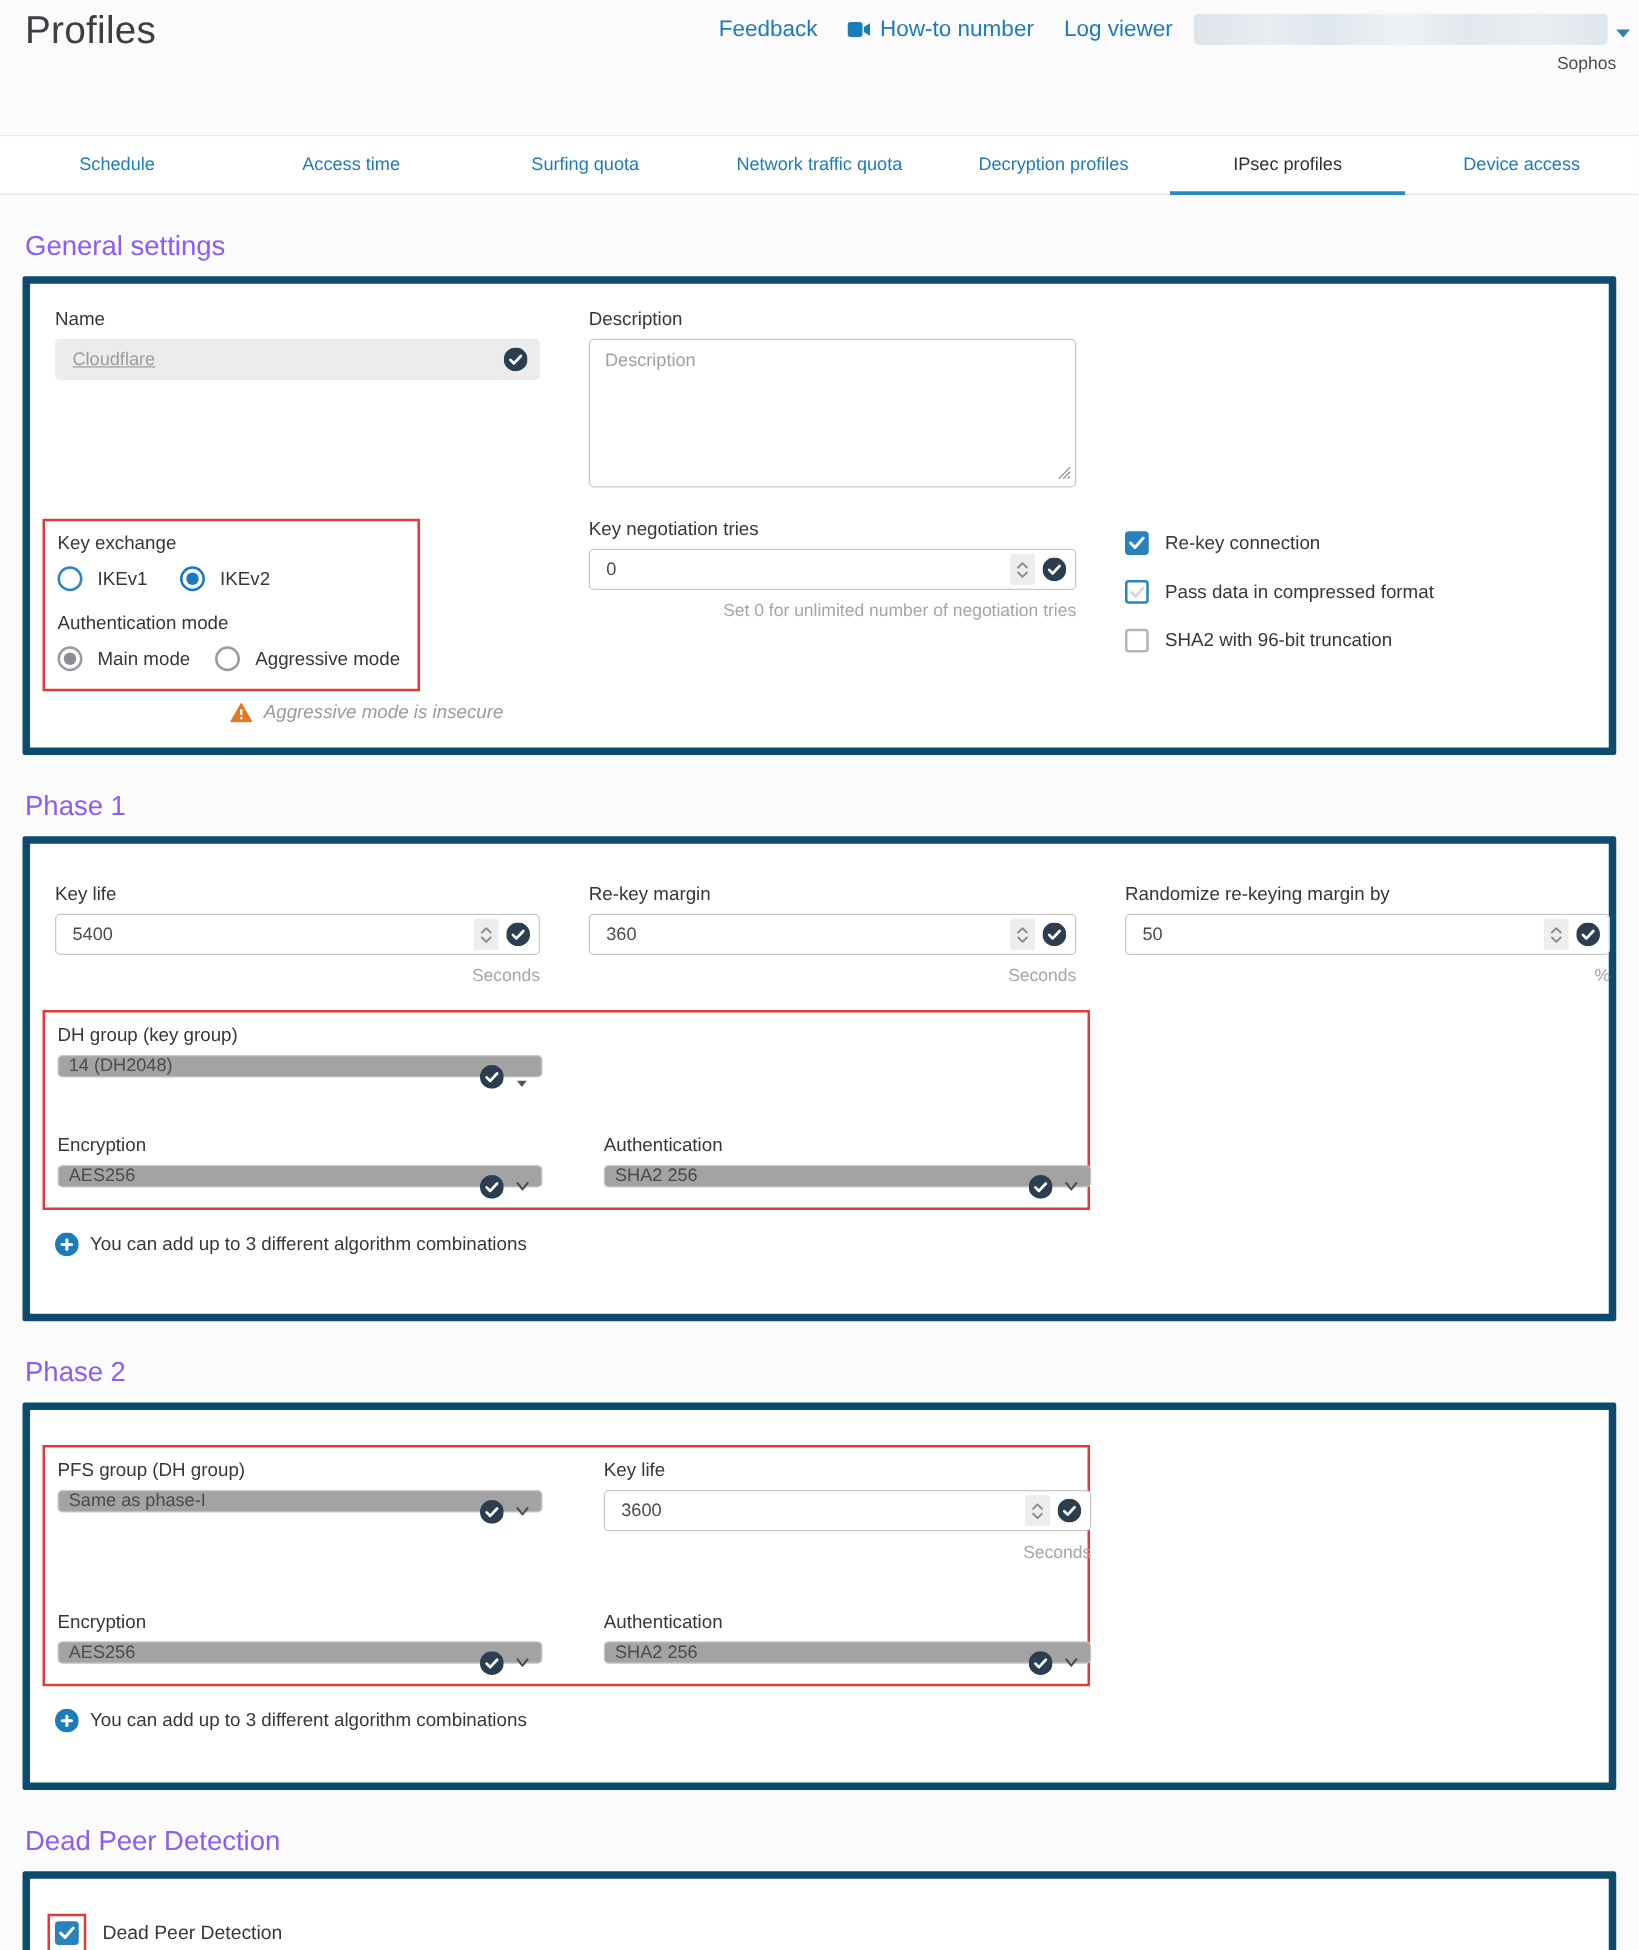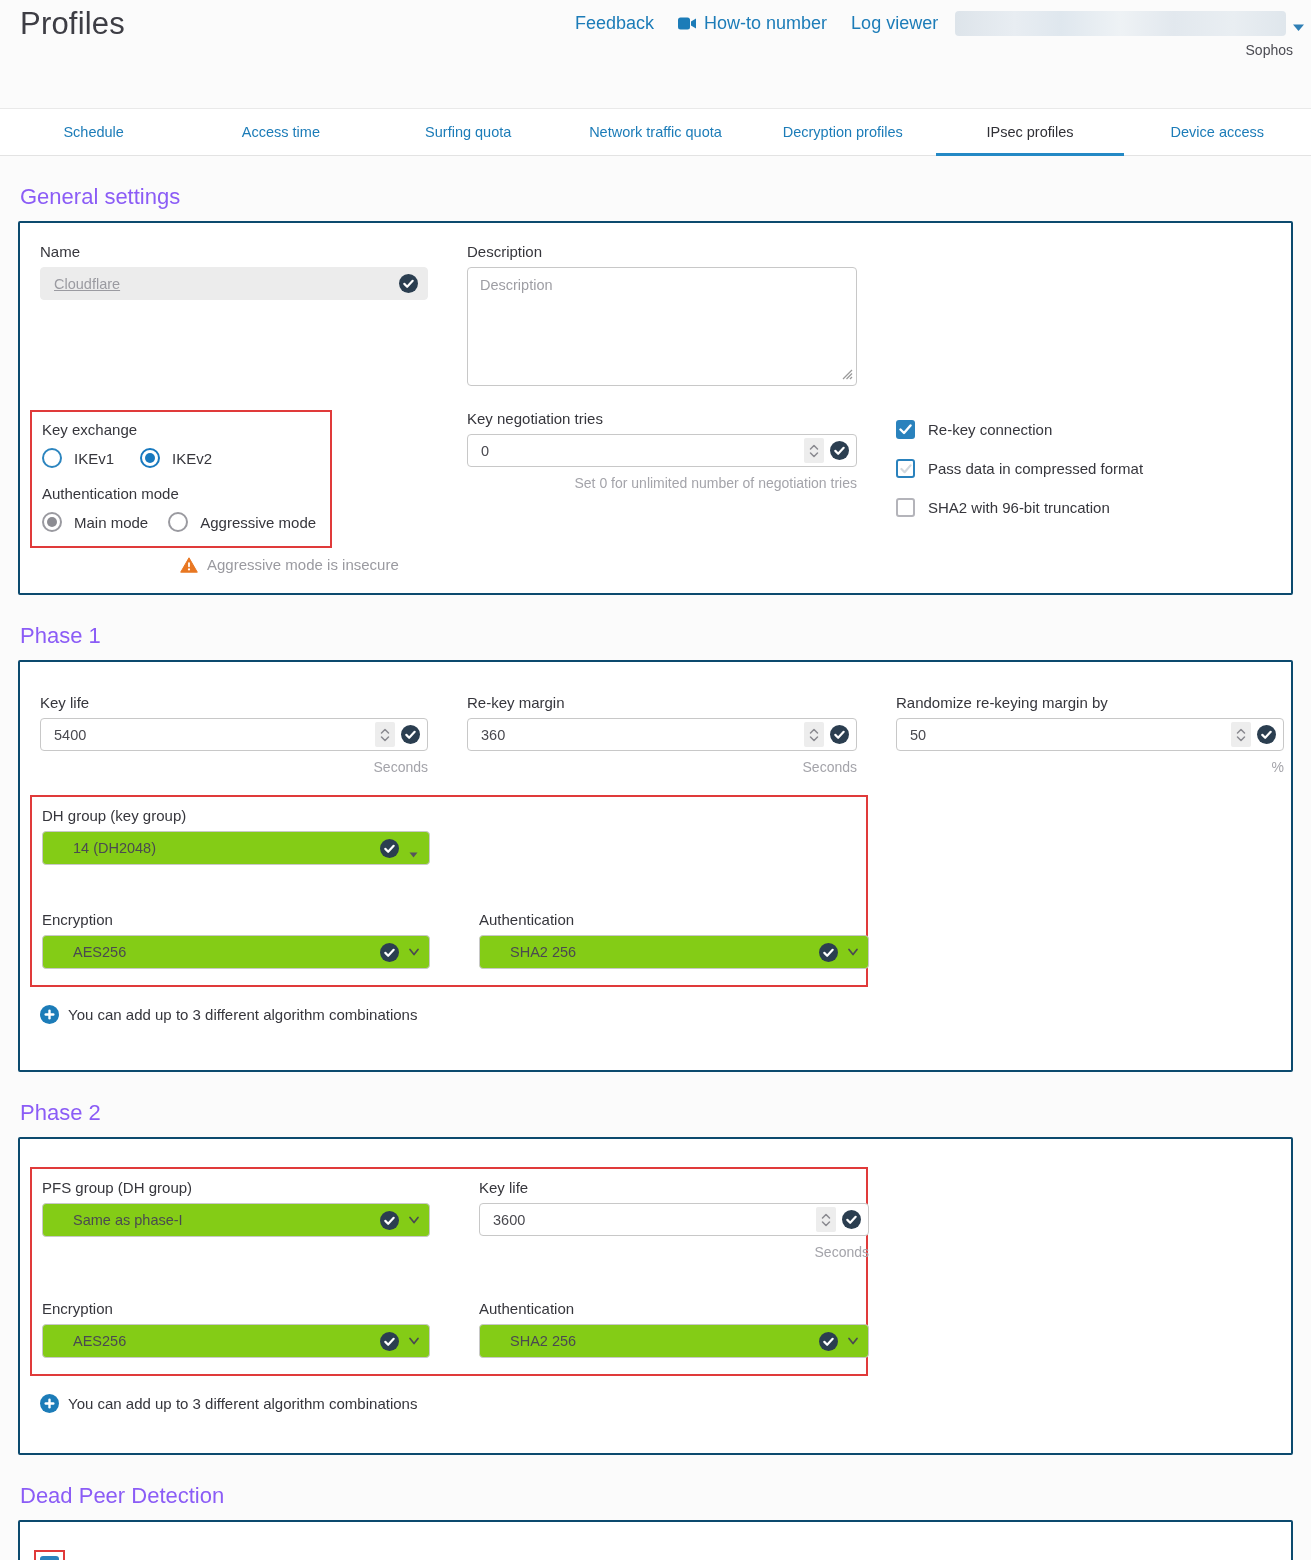--- a/index.html
+++ b/index.html
@@ -18,39 +18,39 @@
     filter:blur(.4px); }
   .account-caret { position:absolute; left:1292px; top:18px; }
   .brand { position:absolute; right:18px; top:42px; font-size:14px; color:#4b4b52; }
   
   .tabbar { height:48px; background:#fff; border-top:1px solid #e9e9e9; border-bottom:1px solid #e3e3e3; display:flex; }
   .tab { flex:1; display:flex; align-items:center; justify-content:center; font-size:14.5px; color:#1c7cb8; cursor:pointer; position:relative; }
   .tab.active { color:#303036; }
   .tab.active::after { content:""; position:absolute; left:0; right:0; bottom:-1px; height:3px; background:#2489c5; }
   
   .section-heading { font-size:22px; font-weight:400; color:#8b5cf6; margin:28px 0 11px 20px; }
-  .card { background:#fff; border:2px solid #0c4a6e; border-radius:2px; margin:0 18px; padding:20px; }
+  .card { background:#fff; border:6px solid #0c4a6e; border-radius:2px; margin:0 18px; padding:20px; }
   .cols3 { display:grid; grid-template-columns:388px 390px 388px; column-gap:39px; }
   .cols2 { display:grid; grid-template-columns:388px 390px; column-gap:49px; }
   .field-label { font-size:15px; color:#36363c; margin-bottom:7px; display:block; }
   .helper { font-size:14px; color:#a4a4aa; text-align:right; margin-top:8px; }
   
   .input-wrap { position:relative; }
   .input-wrap input {
     width:100%; height:33px; border:1px solid #c8c8c8; border-radius:4px;
     padding:0 64px 0 13px; font-size:14.5px; color:#4a4a50; background:#fff; outline:none;
     font-family:"Liberation Sans", sans-serif;
   }
   .input-wrap input.disabled { background:#ececec; border-color:#ececec; color:#9b9ba1; }
   .spinner { position:absolute; right:33px; top:4px; width:20px; height:25px; background:#ededed; border-radius:2px;
     display:flex; flex-direction:column; align-items:center; justify-content:center; cursor:pointer; }
   .badge { position:absolute; right:8px; top:7px; width:19px; height:19px; }
   
-  .select-box { position:relative; height:34px; border:1px solid #c8c8c8; border-radius:4px; background:#84cc16;
-    display:flex; align-items:center; padding:0 58px 0 30px; font-size:14.5px; color:#4a4a50; cursor:pointer; }
+  .select-box { position:relative; height:18px; border:1px solid #c8c8c8; border-radius:4px; background:#a3a3a3;
+    display:flex; align-items:center; padding:0 58px 0 8px; font-size:14.5px; color:#4a4a50; cursor:pointer; }
   .select-box .badge { right:30px; }
   .select-chevron { position:absolute; right:8px; top:9px; }
   .select-caret-solid { position:absolute; right:11px; top:13px; }
   textarea {
     width:390px; height:119px; border:1px solid #c8c8c8; border-radius:4px; padding:9px 12px;
     font-size:14.5px; color:#4a4a50; font-family:"Liberation Sans", sans-serif; resize:none; outline:none;
   }
   textarea::placeholder { color:#9e9ea4; }
   .textarea-wrap { position:relative; width:390px; }
   .resize-handle { position:absolute; right:4px; bottom:6px; pointer-events:none; }
@@ -69,21 +69,21 @@
   .checkbox.checked { background:#2a82bd; }
   .checkbox.blue-empty { background:#fff; border:2px solid #2a82bd; }
   .checkbox.empty { background:#fff; border:2px solid #b4b4ba; }
   .check-label { font-size:15px; color:#36363c; margin-left:13px; cursor:pointer; }
   
   .ann { border:2px solid #e03a3a; }
   .ann-keyexchange { width:302px; padding:9px 12px 14px 10px; margin-left:-10px; }
   .ann-wide { width:838px; padding:10px 10px 16px 10px; margin-left:-10px; margin-top:20px; }
   .ann-check { display:inline-flex; padding:4px; margin-left:-6px; }
   
-  .warning-row { display:flex; align-items:center; gap:9px; margin:8px 0 0 140px; }
+  .warning-row { display:flex; align-items:center; gap:9px; margin:8px 0 0 140px;font-style:italic; }
   .warning-text { font-size:15px; color:#9a9aa0; }
   
   .note-row { display:flex; align-items:center; gap:9px; margin-top:18px; }
   .note-text { font-size:15px; color:#36363c; } .mt20 { margin-top:20px; } .mt40 { margin-top:40px; } .mt46 { margin-top:46px; }
 </style>
 </head>
 <body>
 
 <div class="page-header">
   <div class="page-title">Profiles</div>

